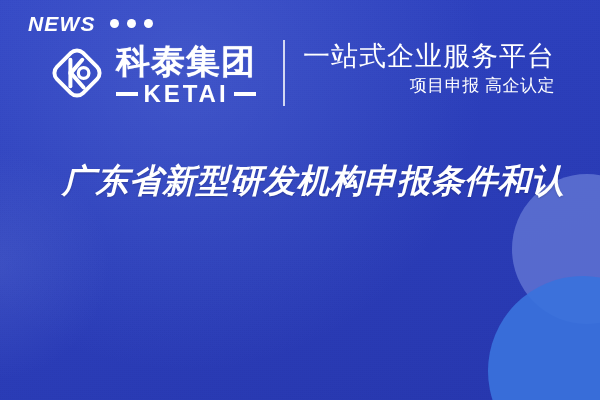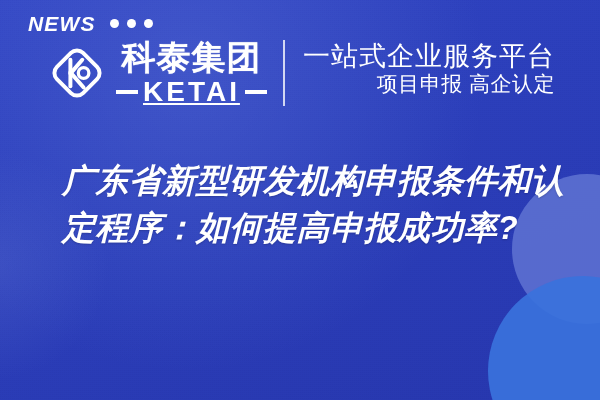--- a/index.html
+++ b/index.html
@@ -136,26 +136,25 @@
     margin-top: 4px;
   }
   .brand-rule {
     display: block;
     width: 22px;
     height: 4px;
     background: #ffffff;
   }
   #brand-en {
     color: #ffffff;
-    font-size: 28px;
+    font-size: 24px;
     font-weight: bold;
     letter-spacing: 3px;
     line-height: 1;
     white-space: nowrap;
-    text-decoration: underline;
   }
 
   #logo-divider {
     position: absolute;
     left: 283px;
     top: 40px;
     width: 2px;
     height: 66px;
     background: rgba(255,255,255,0.78);
     z-index: 5;
@@ -170,23 +169,24 @@
   }
   #tagline-main {
     color: #ffffff;
     font-size: 27px;
     line-height: 1.12;
     letter-spacing: 1px;
     white-space: nowrap;
   }
   #tagline-sub {
     color: #ffffff;
-    font-size: 21px;
+    font-size: 17px;
     line-height: 1.2;
     letter-spacing: 0.5px;
+    margin-top: 5px;
     white-space: nowrap;
   }
 
   
   #headline {
     position: absolute;
     left: 62px;
     top: 158px;
     width: 500px;
     z-index: 5;
@@ -245,16 +245,15 @@
 
   <div id="logo-divider"></div>
 
   <div id="tagline-block">
     <div id="tagline-main">一站式企业服务平台</div>
     <div id="tagline-sub">项目申报 高企认定</div>
   </div>
 
   <div id="headline">
     <div class="headline-line">广东省新型研发机构申报条件和认</div>
-    <div class="headline-line">定程序：如何提高申报成功率?</div>
   </div>
 
 </div>
 
 </body></html>

